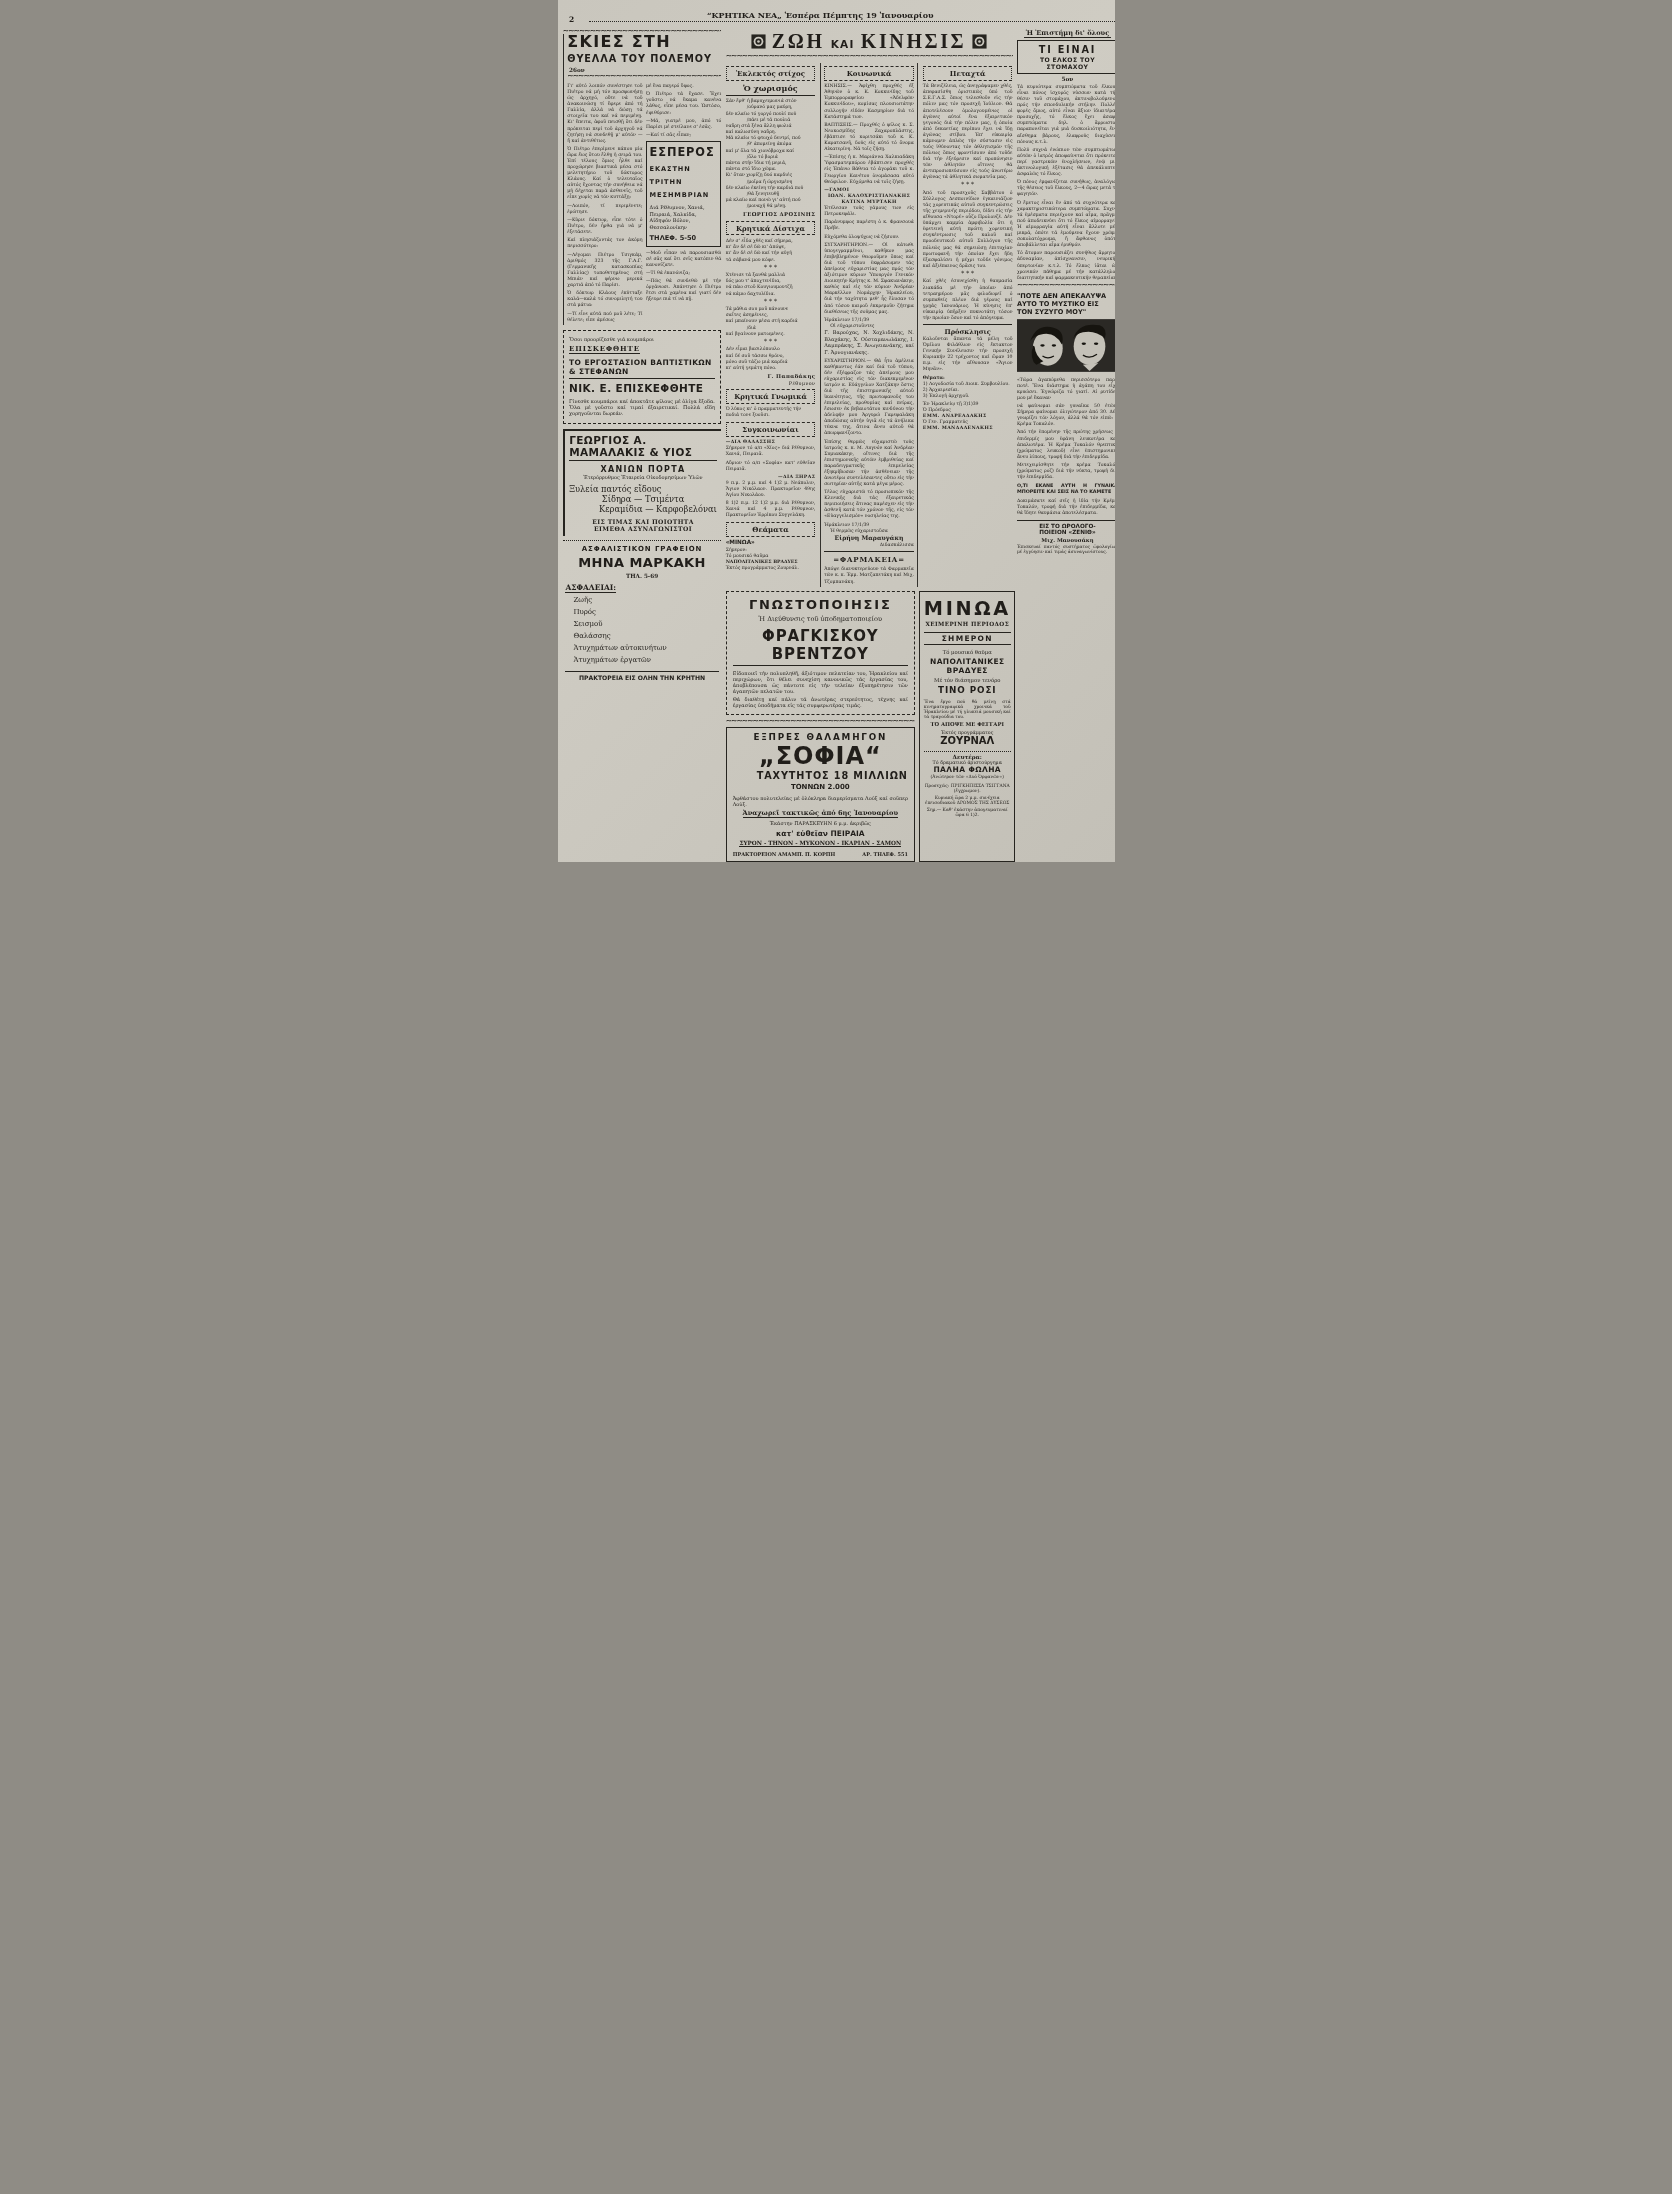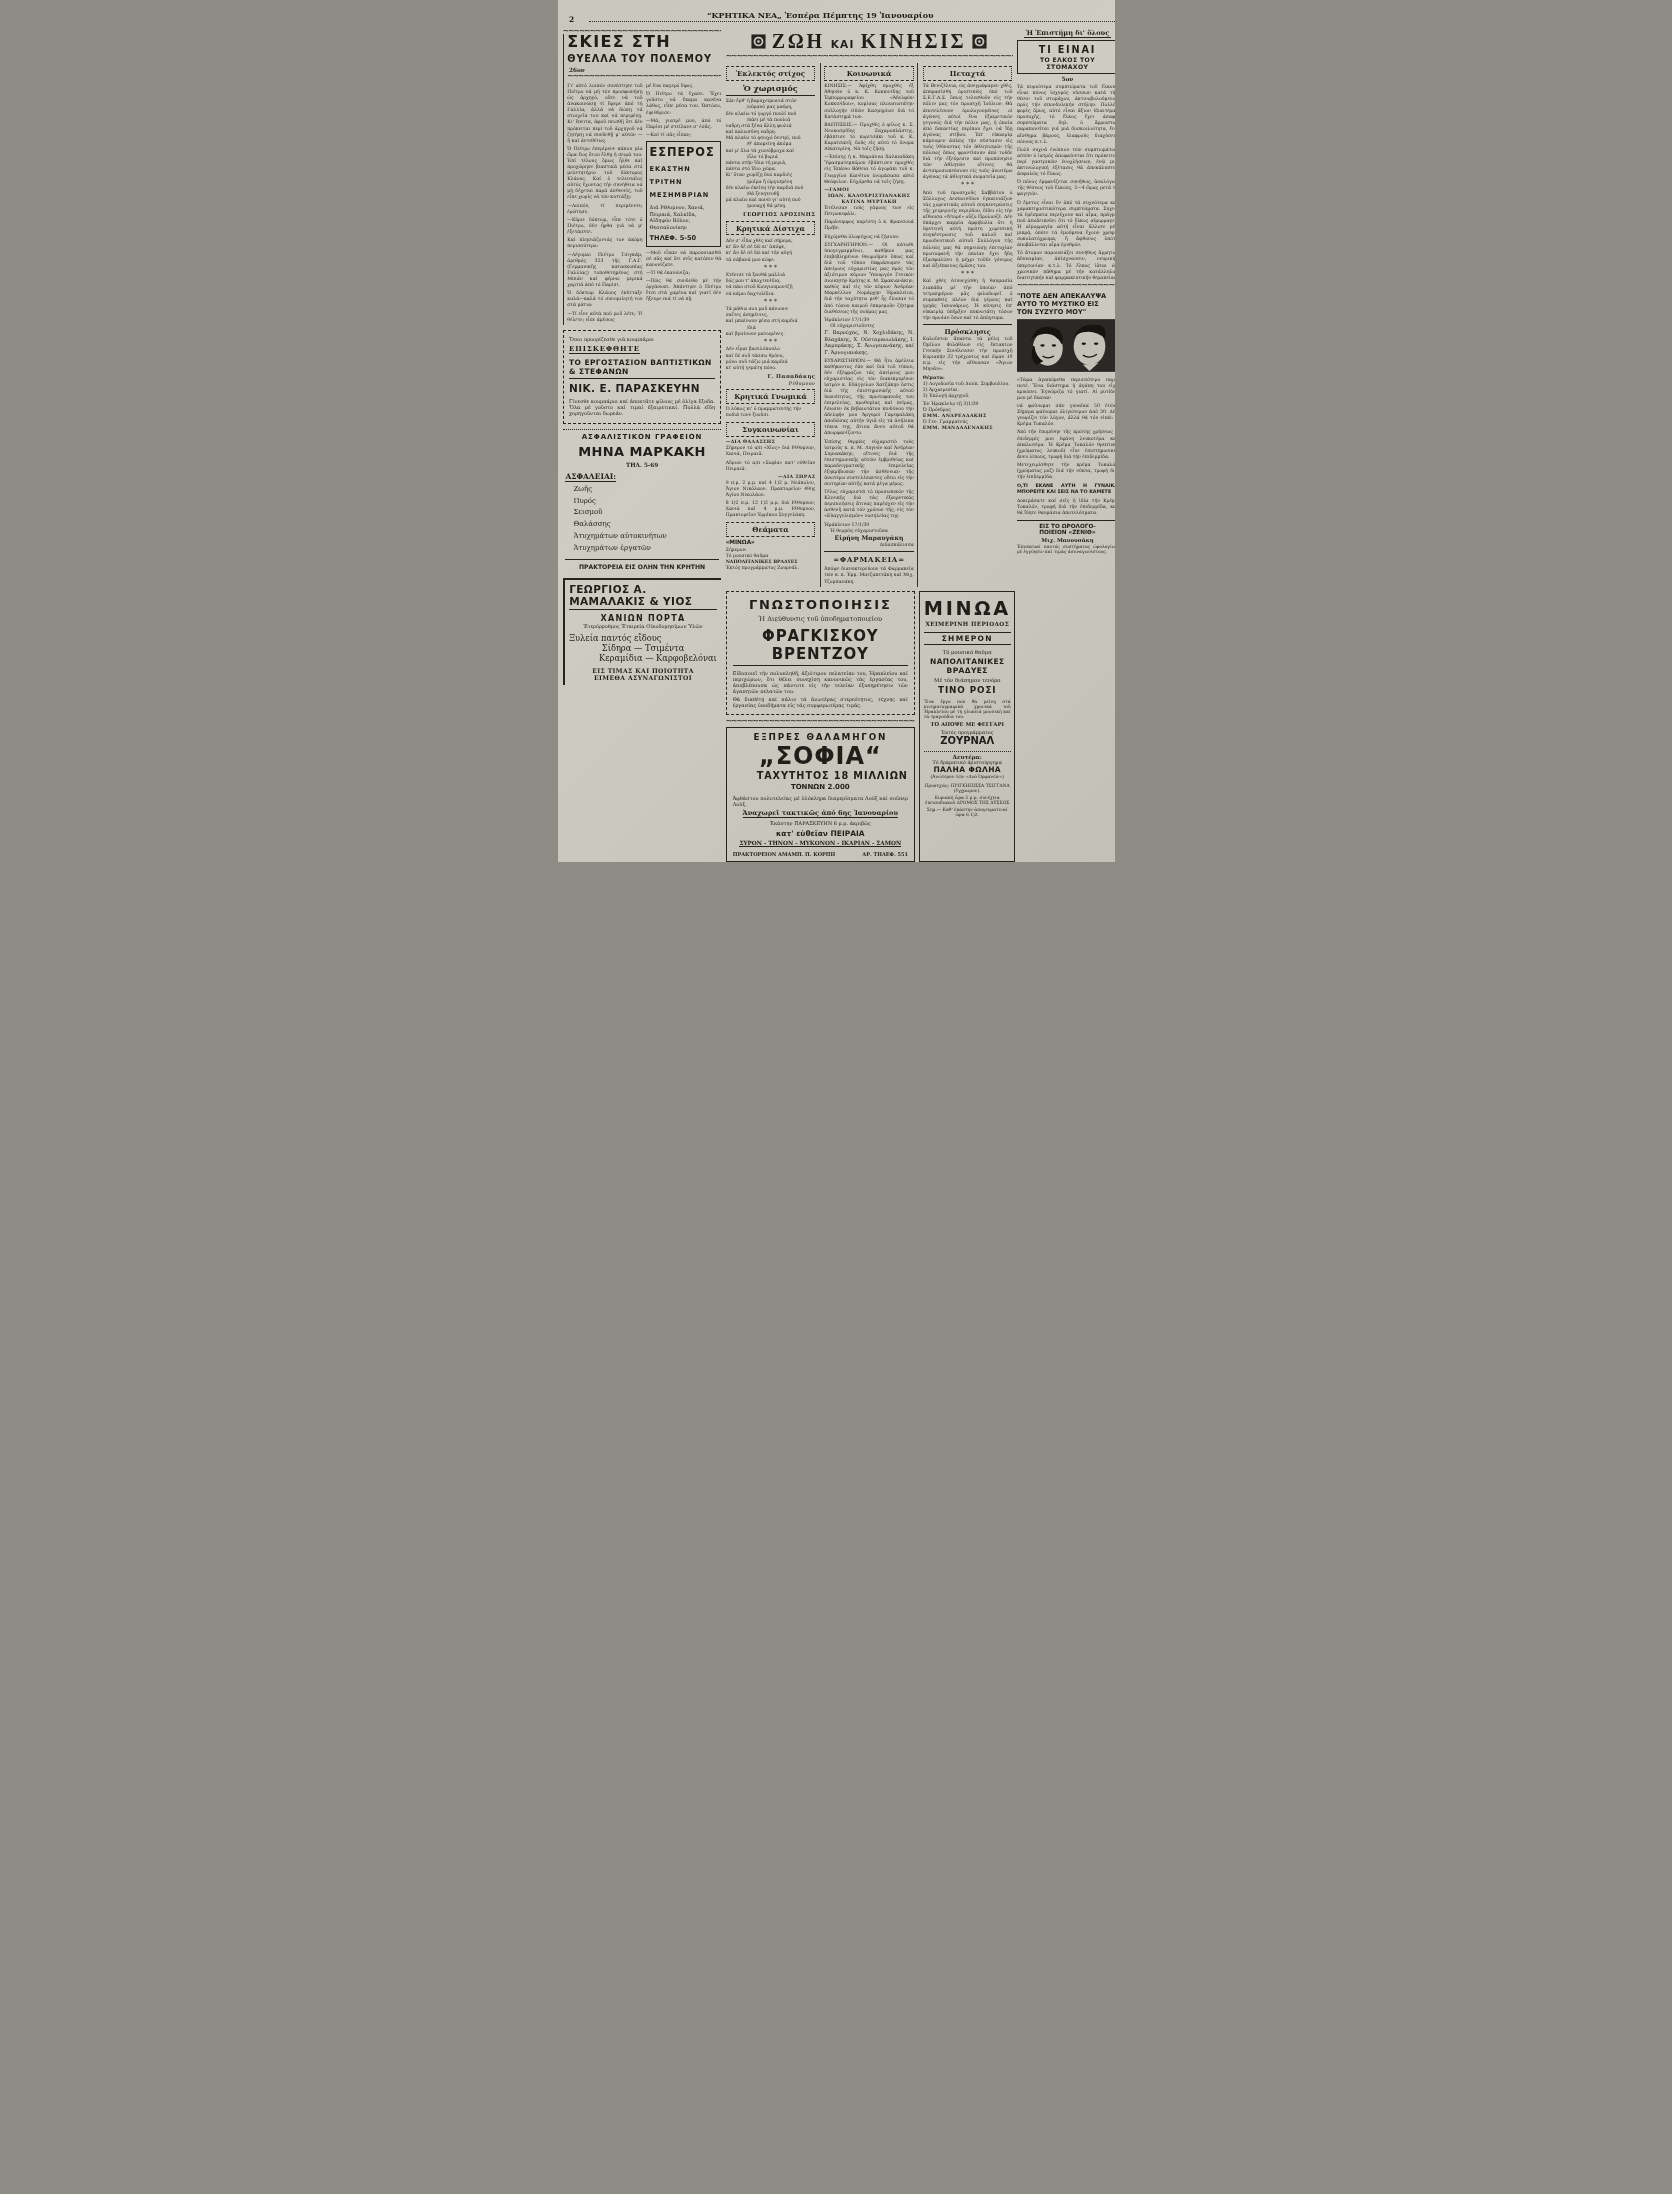--- a/index.html
+++ b/index.html
@@ -118,49 +118,49 @@
             <p>—Τί θά ἐκανόνιζα;</p>
             <p>—Πῶς θά συνδεθῶ μέ τήν ὀργάνωσι. Ἀπάντησε ὁ Πιέτρο ἔτσι στά χαμένα καί γιατί δέν ἤξευρε πιά τί νά πῇ.</p>
           </div>
         </div>
       </div>
 
       <div class="ad-frame">
         <p class="mid">Ὅσοι  προορίζεσθε  γιά  κουμπάροι</p>
         <div class="bold" style="font-size:7px;letter-spacing:0.9px;border-bottom:0.9px solid #26241f;display:inline-block;">ΕΠΙΣΚΕΦΘΗΤΕ</div>
         <div class="big-name" style="font-size:7.5px;margin:4.4px 0 1.8px 0;border-bottom:1.3px solid #26241f;padding-bottom:1.8px;">ΤΟ ΕΡΓΟΣΤΑΣΙΟΝ ΒΑΠΤΙΣΤΙΚΩΝ &amp; ΣΤΕΦΑΝΩΝ</div>
-        <div class="big-name" style="margin:3.5px 0;">ΝΙΚ. Ε. ΠΑΡΑΣΚΕΥΗΝ</div>
+        <div class="big-name" style="margin:3.5px 0;">ΝΙΚ. Ε. ΕΠΙΣΚΕΦΘΗΤΕ</div>
         <p class="mid just">Γίνεσθε κουμπάροι καί ἀποκτᾶτε φίλους μέ ὀλίγα ἔξοδα. Ὅλα μέ γοῦστο καί τιμαί ἐξαιρετικαί. Πολλά εἴδη χορηγοῦνται δωρεάν.</p>
+      </div>
+
+      <div style="border-top:2.6px solid #26241f;border-left:2.6px double #26241f;padding:3.5px 4.4px;margin:4.4px 0;">
+        <div class="big-name" style="border-bottom:1.3px solid #26241f;padding-bottom:1.8px;">ΓΕΩΡΓΙΟΣ Α. ΜΑΜΑΛΑΚΙΣ &amp; ΥΙΟΣ</div>
+        <div class="cen bold sans" style="font-size:8px;letter-spacing:1.3px;margin-top:3.5px;">ΧΑΝΙΩΝ ΠΟΡΤΑ</div>
+        <div class="cen mid">Ἑτερόρρυθμος Ἑταιρεία Οἰκοδομησίμων Ὑλῶν</div>
+        <div style="font-size:8.3px;margin-top:4.4px;">Ξυλεία παντός εἴδους</div>
+        <div class="cen" style="font-size:8.3px;">Σίδηρα — Τσιμέντα</div>
+        <div style="font-size:8.3px;text-align:right;">Κεραμίδια — Καρφοβελόναι</div>
+        <div class="cen bold" style="font-size:6.1px;margin-top:4.4px;letter-spacing:0.4px;">ΕΙΣ ΤΙΜΑΣ ΚΑΙ ΠΟΙΟΤΗΤΑ</div>
+        <div class="cen bold" style="font-size:6.1px;letter-spacing:0.4px;">ΕΙΜΕΘΑ ΑΣΥΝΑΓΩΝΙΣΤΟΙ</div>
       </div>
 
       <div style="border-top:1.8px dotted #26241f;padding:3.5px 2.6px;">
         <div class="cen bold sans" style="font-size:7px;letter-spacing:0.9px;">ΑΣΦΑΛΙΣΤΙΚΟΝ ΓΡΑΦΕΙΟΝ</div>
         <div class="cen big-name" style="font-size:13px;margin:2.6px 0;">ΜΗΝΑ ΜΑΡΚΑΚΗ</div>
         <div class="cen bold" style="font-size:5.7px;">ΤΗΛ. 5-69</div>
         <div class="bold" style="font-size:7.5px;margin:4.4px 0 1.8px 0;border-bottom:0.9px solid #26241f;display:inline-block;">ΑΣΦΑΛΕΙΑΙ:</div>
         <div style="font-size:7px;line-height:1.7;padding-left:8px;">
           <div>Ζωῆς</div>
           <div>Πυρός</div>
           <div>Σεισμοῦ</div>
           <div>Θαλάσσης</div>
           <div>Ἀτυχημάτων αὐτοκινήτων</div>
           <div>Ἀτυχημάτων ἐργατῶν</div>
         </div>
         <div class="cen bold sans" style="font-size:6.1px;margin-top:4.4px;border-top:1.3px solid #26241f;padding-top:2.6px;">ΠΡΑΚΤΟΡΕΙΑ ΕΙΣ ΟΛΗΝ ΤΗΝ ΚΡΗΤΗΝ</div>
-      </div>
-
-      <div style="border-top:2.6px solid #26241f;border-left:2.6px double #26241f;padding:3.5px 4.4px;margin:4.4px 0;">
-        <div class="big-name" style="border-bottom:1.3px solid #26241f;padding-bottom:1.8px;">ΓΕΩΡΓΙΟΣ Α. ΜΑΜΑΛΑΚΙΣ &amp; ΥΙΟΣ</div>
-        <div class="cen bold sans" style="font-size:8px;letter-spacing:1.3px;margin-top:3.5px;">ΧΑΝΙΩΝ ΠΟΡΤΑ</div>
-        <div class="cen mid">Ἑτερόρρυθμος Ἑταιρεία Οἰκοδομησίμων Ὑλῶν</div>
-        <div style="font-size:8.3px;margin-top:4.4px;">Ξυλεία παντός εἴδους</div>
-        <div class="cen" style="font-size:8.3px;">Σίδηρα — Τσιμέντα</div>
-        <div style="font-size:8.3px;text-align:right;">Κεραμίδια — Καρφοβελόναι</div>
-        <div class="cen bold" style="font-size:6.1px;margin-top:4.4px;letter-spacing:0.4px;">ΕΙΣ ΤΙΜΑΣ ΚΑΙ ΠΟΙΟΤΗΤΑ</div>
-        <div class="cen bold" style="font-size:6.1px;letter-spacing:0.4px;">ΕΙΜΕΘΑ ΑΣΥΝΑΓΩΝΙΣΤΟΙ</div>
       </div>
     </div>
 
     <div class="zc">
       <div class="zoi">
         <svg width="15" height="15" viewBox="0 0 34 34">
           <rect x="1" y="1" width="32" height="32" fill="#26241f"></rect>
           <circle cx="17" cy="17" r="11" fill="#c9c6bd"></circle>
             <circle cx="17" cy="17" r="7" fill="#26241f"></circle>
           <circle cx="17" cy="17" r="3" fill="#c9c6bd"></circle>

